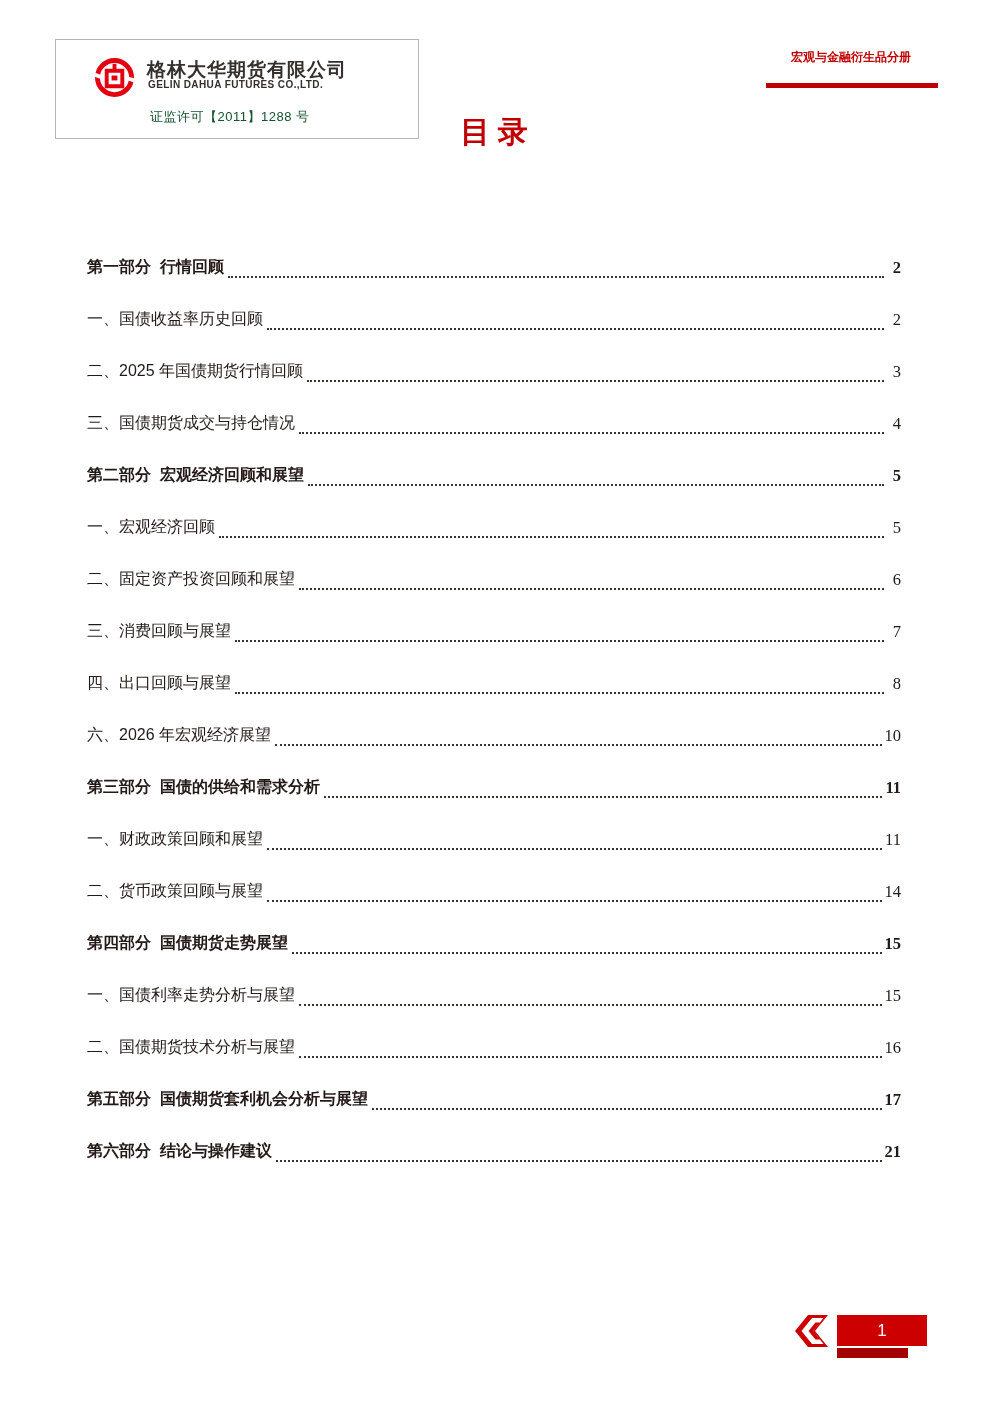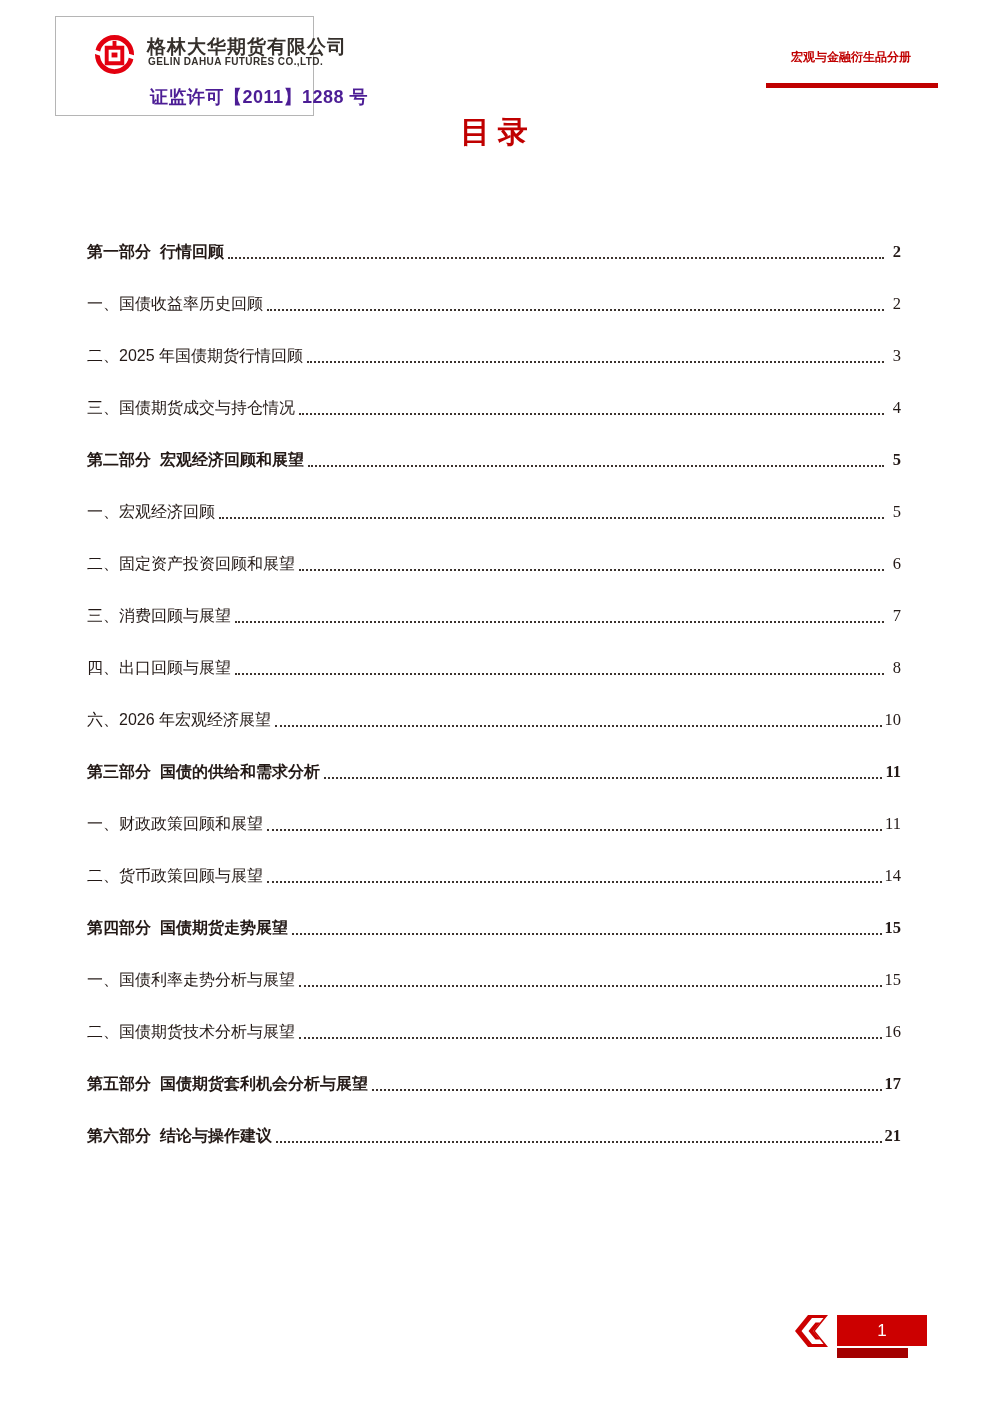--- a/index.html
+++ b/index.html
@@ -14,38 +14,38 @@
   .page{
     position:relative;
     width:992px;height:1403px;
     background:#ffffff;
     font-family:"Liberation Sans", sans-serif;
     color:var(--text);
     overflow:hidden;
   }
   
   .header-box{
-    position:absolute;left:55px;top:16px;width:259px;height:100px;
+    position:absolute;left:55px;top:39px;width:364px;height:100px;
     background:#ffffff;border:1px solid var(--gray-border);
     box-sizing:border-box;
   }
   .logo{position:absolute;left:39px;top:17px;width:39px;height:41px;}
   .company-cn{
     position:absolute;left:91px;top:17px;width:200px;
     font-size:19px;font-weight:700;letter-spacing:1px;color:#35302c;
     white-space:nowrap;
   }
   .company-en{
     position:absolute;left:92px;top:39px;width:220px;
     font-size:10px;font-weight:700;letter-spacing:0.4px;color:#35302c;
     white-space:nowrap;
   }
   .license{
     position:absolute;left:94px;top:68px;width:220px;
-    font-size:18px;font-weight:700;color:#4c1d95;letter-spacing:0.5px;
+    font-size:13px;font-weight:400;color:#14532d;letter-spacing:0.5px;
     white-space:nowrap;
   }
   .booklet{
     position:absolute;right:55px;top:49px;width:172px;
     font-size:12px;font-weight:700;color:var(--red);
     text-align:center;white-space:nowrap;
   }
   .booklet-rule{
     position:absolute;right:54px;top:83px;width:172px;height:5px;
     background:var(--red);
@@ -56,21 +56,21 @@
     text-align:center;
     font-family:"Liberation Serif", serif;
     font-size:30px;font-weight:700;color:var(--red);
     white-space:pre;
   }
   
   .toc{
     position:absolute;left:87px;top:226px;width:814px;
   }
   .toc-row{
-    display:flex;align-items:center;
+    display:flex;align-items:flex-end;
     height:52px;
     font-size:16px;color:var(--text);
     cursor:pointer;
   }
   .toc-row.bold{font-weight:700;}
   .toc-label{white-space:pre;flex:0 0 auto;}
   .leader{
     flex:1 1 auto;
     border-bottom:2px dotted #3c332e;
     margin:11px 3px 0 4px;

